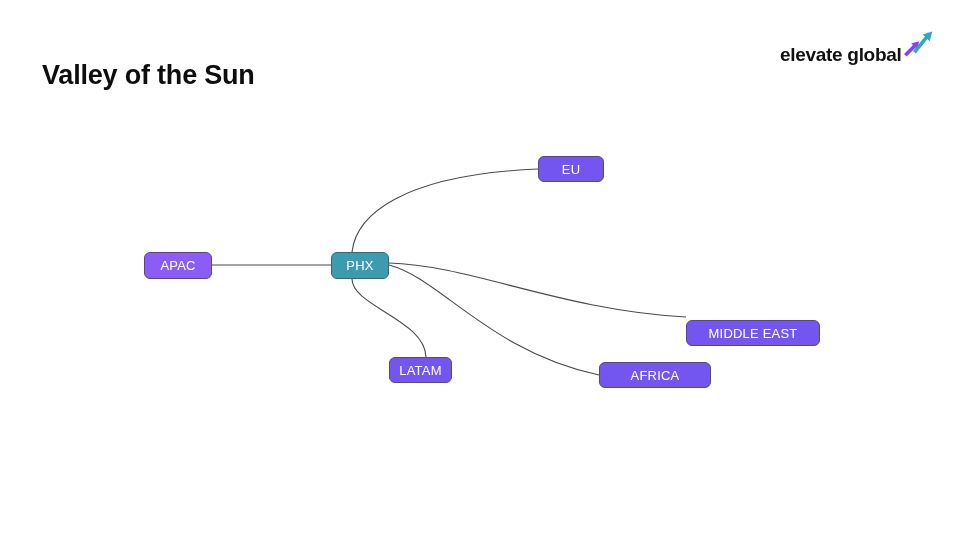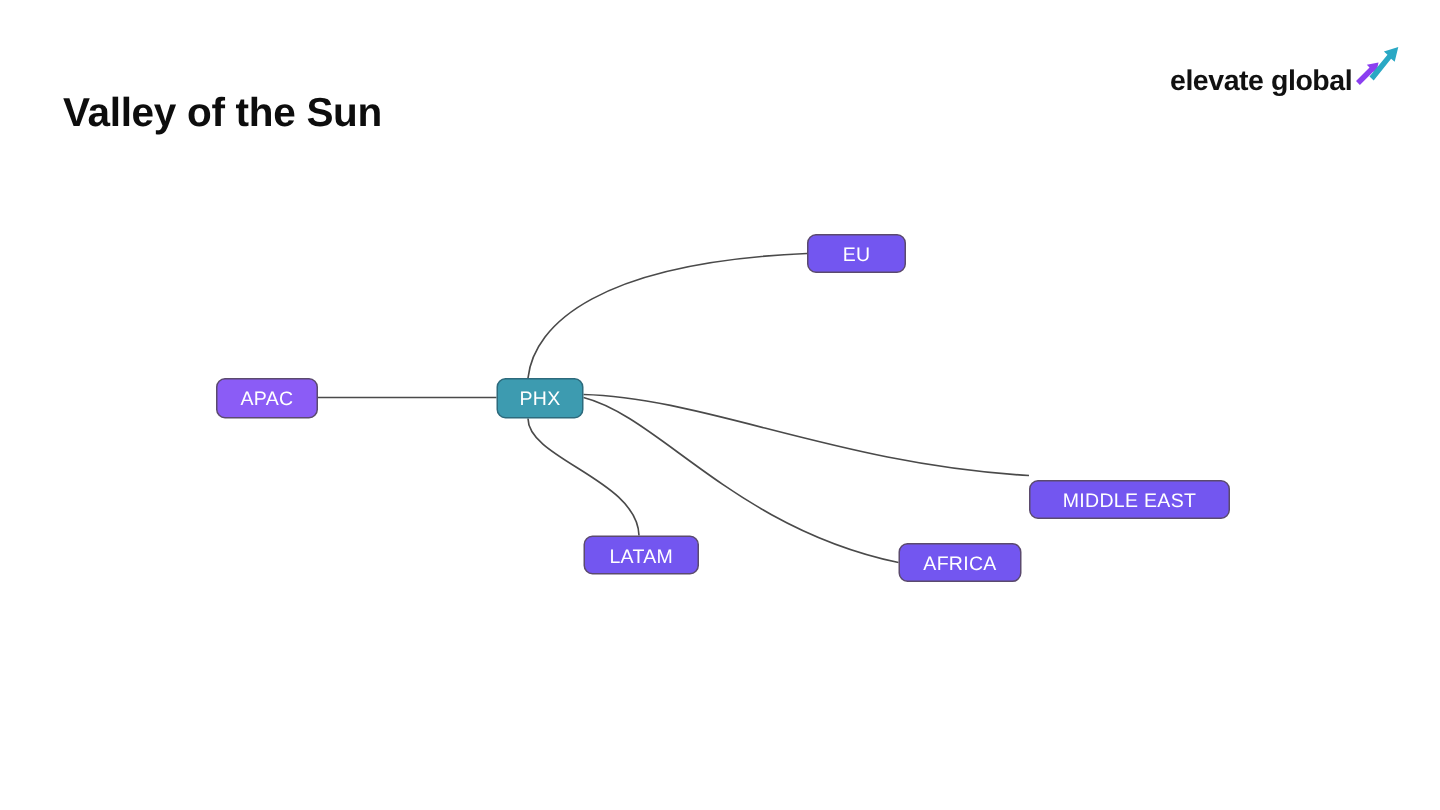--- a/index.html
+++ b/index.html
@@ -137,18 +137,18 @@
       <path class="edge-path" d="M 352,252 C 356,216 400,175 538,169" stroke="#4a4a4a"></path>
       <path class="edge-path" d="M 389,263 C 470,265 560,310 686,317" stroke="#4a4a4a"></path>
       <path class="edge-path" d="M 389,265 C 440,278 490,352 599,375" stroke="#4a4a4a"></path>
       <path class="edge-path" d="M 352,279 C 352,306 425,320 426,357" stroke="#4a4a4a"></path>
     </svg>
 
     <div class="node hub" style="left: 331px; top: 252px; width: 58px; height: 27px; background: rgb(61, 155, 176);">PHX</div>
     <div class="node" style="left: 144px; top: 252px; width: 68px; height: 27px; background: #8b5cf6;">APAC</div>
     <div class="node" style="left: 538px; top: 156px; width: 66px; height: 26px; background: rgb(115, 86, 240);">EU</div>
     <div class="node" style="left: 686px; top: 304px; width: 134px; height: 26px; background: rgb(115, 86, 240); margin-top: 16px;">MIDDLE EAST</div>
-    <div class="node" style="left: 389px; top: 357px; width: 77px; height: 26px; background: rgb(115, 86, 240);">LATAM</div>
-    <div class="node" style="left: 599px; top: 362px; width: 82px; height: 26px; background: rgb(115, 86, 240);">AFRICA</div>
+    <div class="node" style="left: 389px; top: 357px; width: 63px; height: 26px; background: rgb(115, 86, 240);">LATAM</div>
+    <div class="node" style="left: 599px; top: 362px; width: 112px; height: 26px; background: rgb(115, 86, 240);">AFRICA</div>
   </div>
 
 
 </div>
 
 </body></html>

